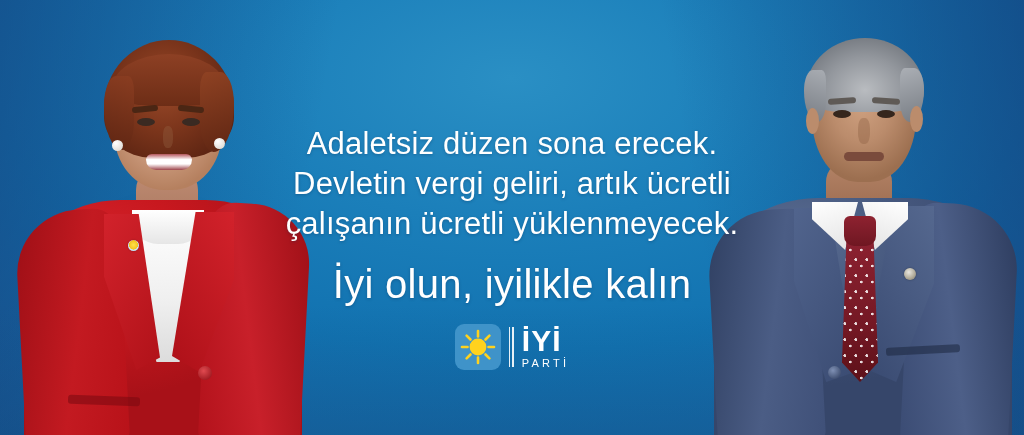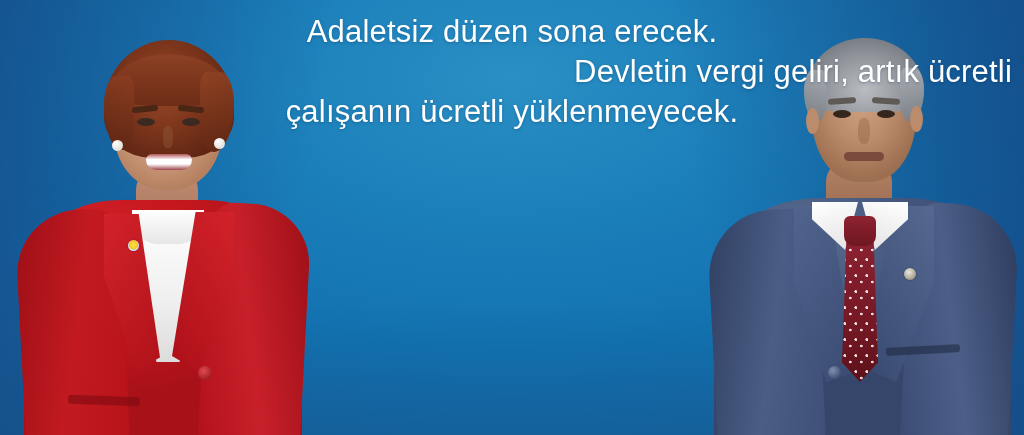--- a/index.html
+++ b/index.html
@@ -274,30 +274,31 @@
   .mn-ear-r { left: 202px; top: 96px; width: 13px; height: 26px; background: #bb8c6c; border-radius: 50%; }
 
   
   .content {
     position: absolute;
     left: 0; right: 0; top: 0;
     text-align: center;
     z-index: 5;
   }
   .headline {
-    margin: 12px;
+    margin: 0;
+    padding-top: 124px;
     color: #ffffff;
     font-weight: 300;
     font-size: 31px;
     line-height: 40px;
     letter-spacing: .2px;
     text-shadow: 0 1px 3px rgba(8,45,85,.35);
   }
   .headline .l1 { display: block; }
-  .headline .l2 { display: block; text-align: right; }
+  .headline .l2 { display: block; }
   .headline .l3 { display: block; }
 
   .tagline {
     margin: 16px 0 0 0;
     color: #ffffff;
     font-weight: 300;
     font-size: 40px;
     line-height: 48px;
     letter-spacing: .3px;
     text-shadow: 0 1px 3px rgba(8,45,85,.35);
@@ -412,16 +413,39 @@
     <div class="shape mn-mouth"></div>
   </div>
 
   <div class="content">
     <p class="headline">
       <span class="l1">Adaletsiz düzen sona erecek.</span>
       <span class="l2">Devletin vergi geliri, artık ücretli</span>
       <span class="l3">çalışanın ücretli yüklenmeyecek.</span>
     </p>
 
-
+    <p class="tagline">İyi olun, iyilikle kalın</p>
+
+    <div class="logo">
+      <div class="logo-mark">
+        <svg viewBox="0 0 46 46" width="46" height="46" aria-hidden="true">
+          <g stroke="#ffd21e" stroke-width="2.6" stroke-linecap="round">
+            <line x1="23" y1="7" x2="23" y2="12.5"></line>
+            <line x1="23" y1="33.5" x2="23" y2="39"></line>
+            <line x1="7" y1="23" x2="12.5" y2="23"></line>
+            <line x1="33.5" y1="23" x2="39" y2="23"></line>
+            <line x1="11.6" y1="11.6" x2="15.5" y2="15.5"></line>
+            <line x1="30.5" y1="30.5" x2="34.4" y2="34.4"></line>
+            <line x1="34.4" y1="11.6" x2="30.5" y2="15.5"></line>
+            <line x1="15.5" y1="30.5" x2="11.6" y2="34.4"></line>
+          </g>
+          <circle cx="23" cy="23" r="8.4" fill="#ffd21e"></circle>
+        </svg>
+      </div>
+      <div class="logo-divider"></div>
+      <div class="logo-text">
+        <span class="logo-iyi">İYİ</span>
+        <span class="logo-parti">PARTİ</span>
+      </div>
+    </div>
   </div>
 
 </div>
 
 </body></html>

